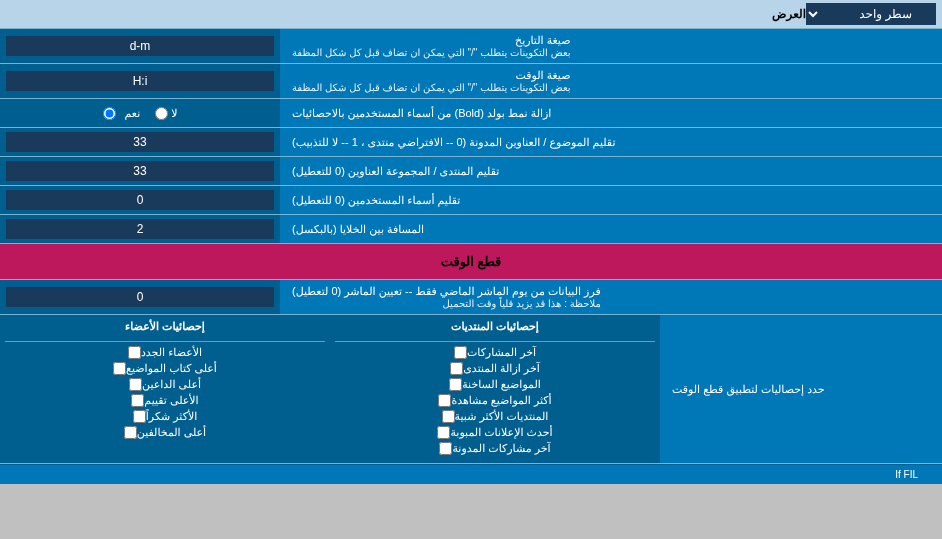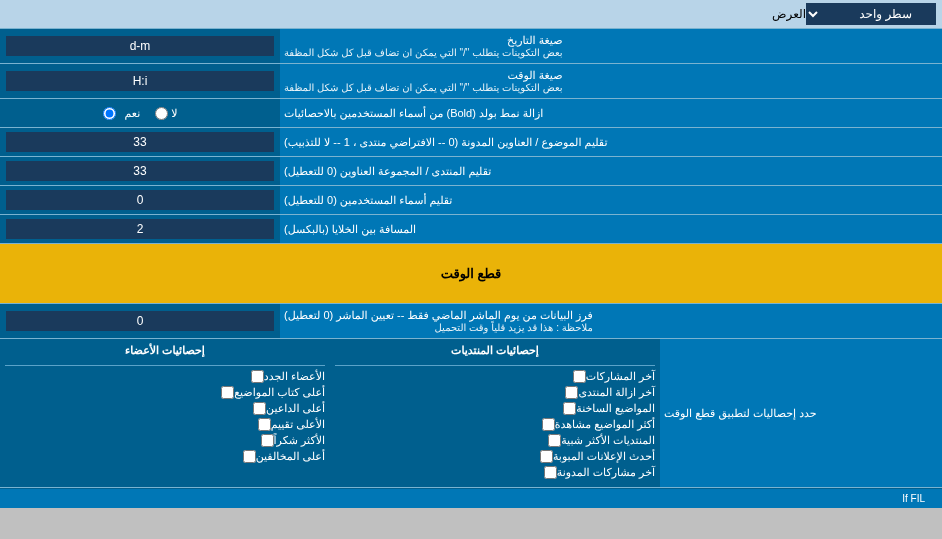--- a/index.html
+++ b/index.html
@@ -14,21 +14,21 @@
       background: #fff;
     }
     .row {
       display: flex;
       align-items: stretch;
       border-bottom: 1px solid #7ab3d0;
     }
     .row-label {
       background: #0077b6;
       color: #fff;
-      padding: 5px 4px;
+      padding: 5px 12px;
       flex: 1;
       display: flex;
       align-items: center;
       justify-content: flex-end;
       text-align: right;
       font-size: 11px;
       min-height: 28px;
     }
     .row-label small {
       font-size: 10px;
@@ -60,25 +60,25 @@
       min-width: 280px;
       display: flex;
       align-items: center;
       justify-content: center;
       gap: 15px;
       padding: 3px 6px;
       color: #fff;
       font-size: 11px;
     }
     .section-header {
-      background: #eab308;
+      background: #be185d;
       color: #000;
       font-weight: bold;
       font-size: 13px;
-      padding: 22px 10px;
+      padding: 10px 10px;
       text-align: center;
       border-bottom: 1px solid #7ab3d0;
     }
     .chk-col {
       flex: 1;
       padding: 0 5px;
     }
     .chk-col-title {
       color: #fff;
       font-weight: bold;
@@ -88,34 +88,34 @@
       margin-bottom: 4px;
       padding-bottom: 8px;
     }
     .chk-item {
       display: flex;
       align-items: center;
       gap: 0;
       color: #fff;
       font-size: 11px;
       margin-bottom: 3px;
-      justify-content: flex-start;
+      justify-content: center;
     }
     .top-row {
       background: #b8d4e8;
       display: flex;
       align-items: center;
       justify-content: space-between;
       padding: 3px 6px;
       border-bottom: 1px solid #7ab3d0;
     }
     .top-row-label {
       color: #000;
       font-size: 12px;
-      font-weight: normal;
+      font-weight: bold;
       flex: 1;
       text-align: right;
     }
     .top-row-select {
       background: #1a3a5c;
       color: #fff;
       border: none;
       padding: 3px 20px;
       font-size: 12px;
       outline: none;
@@ -290,17 +290,17 @@
           <input type="checkbox" style="">
         </div>
         <div class="chk-item">
           <span>أعلى المخالفين</span>
           <input type="checkbox" style="">
         </div>
       </div>
     </div>
   </div>
 
-  <div style="background:#0077b6;color:#fff;font-size:10px;padding:4px 17px;text-align:right;border-top:1px solid #005f8e;">
+  <div style="background:#0077b6;color:#fff;font-size:10px;padding:4px 24px;text-align:right;border-top:1px solid #005f8e;">
     <span>If FIL</span>
   </div>
 
 </div>
 
 </body></html>

